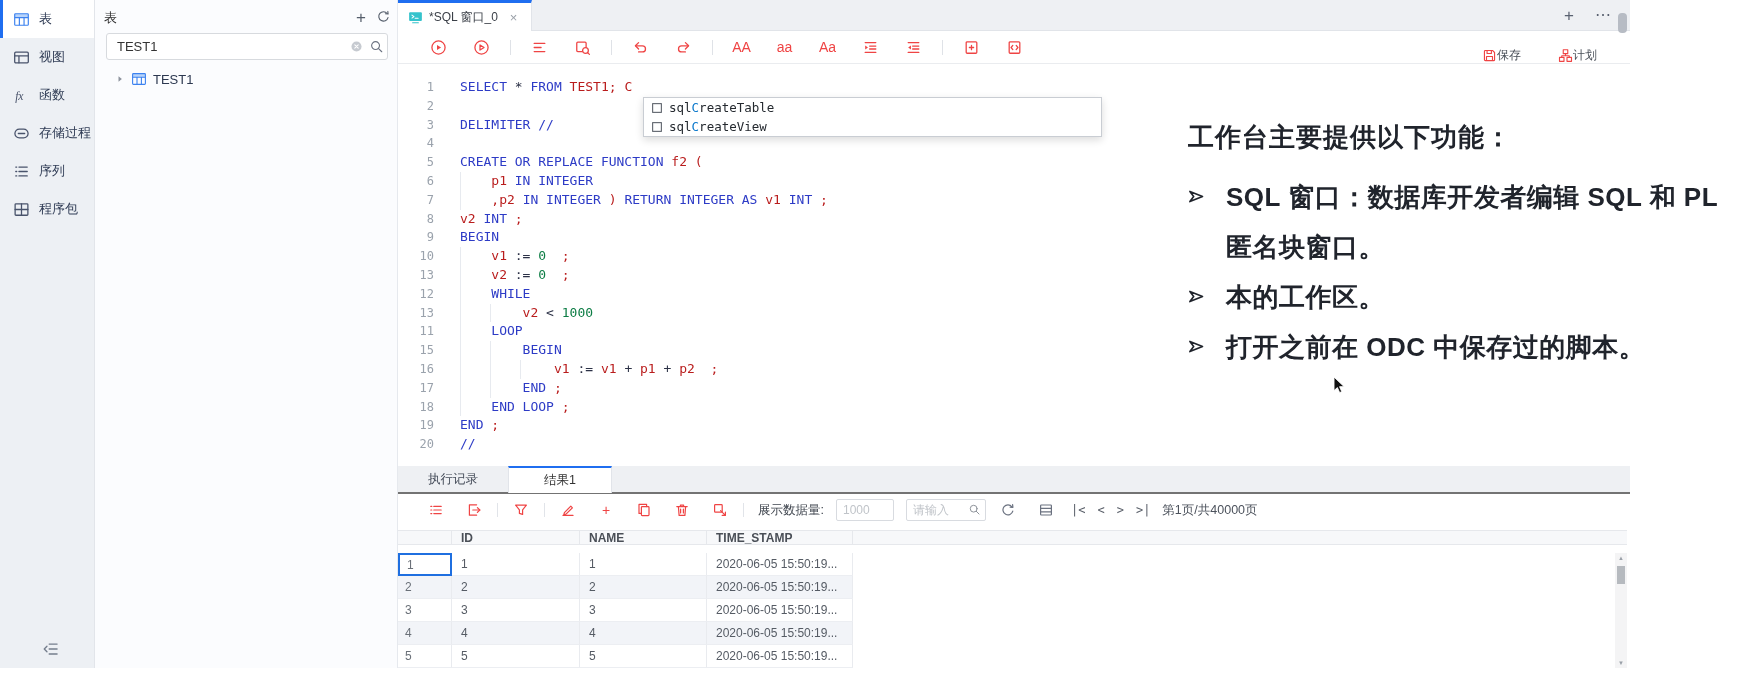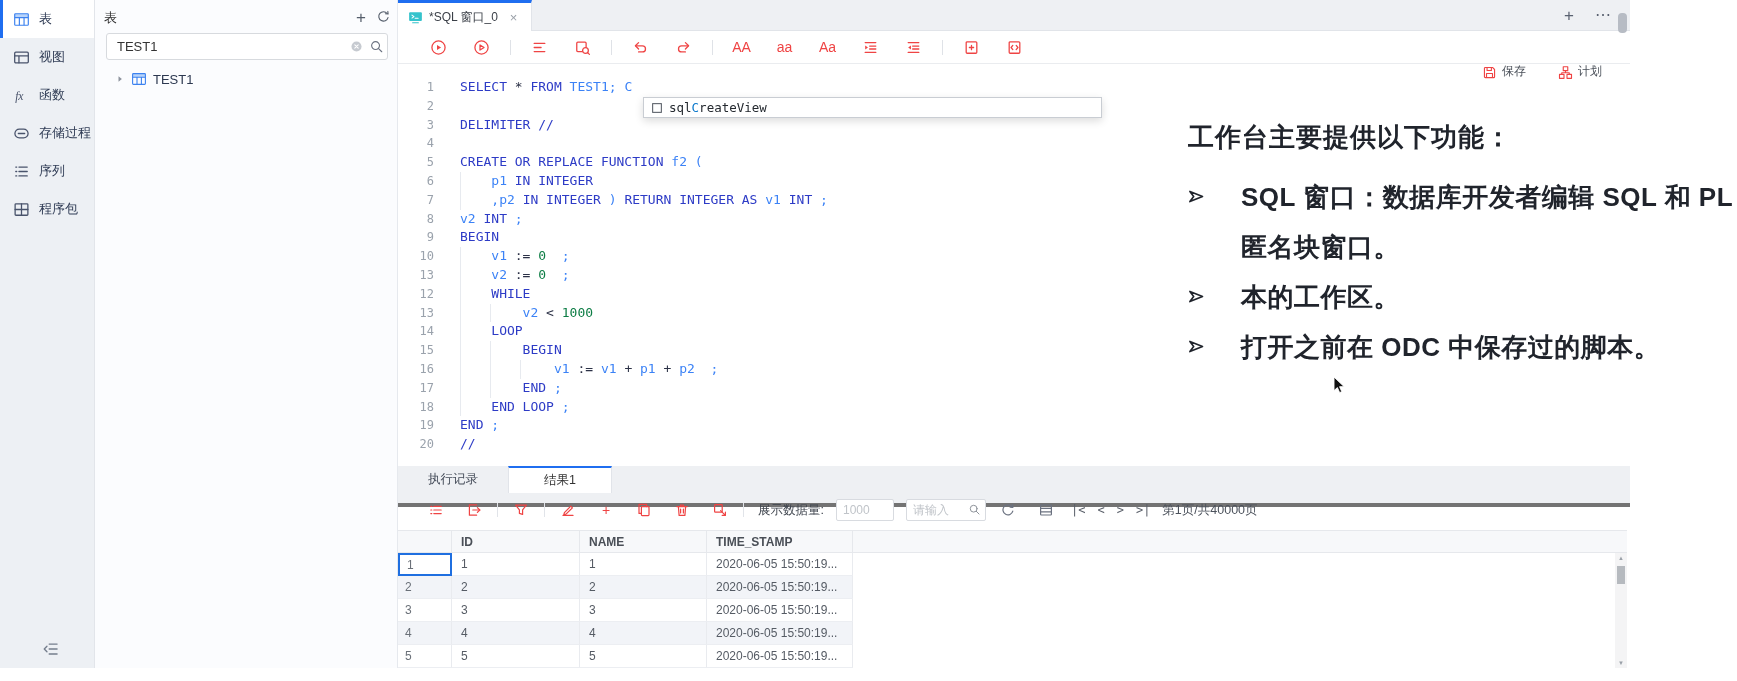--- a/index.html
+++ b/index.html
@@ -32,84 +32,84 @@
   #ed-tabbar{position:absolute;top:0;left:0;right:0;height:31px;background:#eef0f3;border-bottom:1px solid #e1e4e9;box-sizing:border-box;}
   #ed-tab{position:absolute;left:0;top:0;height:31px;min-width:128px;background:#fff;border-top:3px solid #1f6ef0;border-right:1px solid #e1e4e9;display:flex;align-items:center;padding:0 10px;gap:6px;font-size:12px;color:#3a3f47;box-sizing:border-box;cursor:pointer;}
   #ed-tab .icon{width:15px;height:15px;}
   #ed-tab .close{font-size:13px;color:#9aa0a8;margin-left:2px;}
   #tab-plus{position:absolute;left:1162px;top:6px;width:18px;height:18px;color:#596170;font-size:17px;}
   #tab-more{position:absolute;left:1196px;top:6px;width:18px;height:18px;color:#596170;font-size:16px;}
   #ed-toolbar{position:absolute;top:31px;left:0;right:0;height:33px;background:#fff;border-bottom:1px solid #eaecef;display:flex;align-items:center;padding-left:19px;box-sizing:border-box;}
   .tb-btn{width:17px;height:17px;margin:0 13px;display:inline-flex;align-items:center;justify-content:center;cursor:pointer;color:#575f6c;font-size:12px;}
   .tb-btn .icon{width:17px;height:17px;}
   .tb-div{width:1px;height:15px;background:#dfe2e7;margin:0 7px;}
-  .ed-right-btn{position:absolute;top:0;height:49px;display:flex;align-items:flex-end;gap:5px;font-size:12px;color:#494f58;cursor:pointer;}
+  .ed-right-btn{position:absolute;top:0;height:49px;display:flex;align-items:center;font-size:12px;color:#494f58;cursor:pointer;}
   #ed-save{left:1084px;}
   #ed-plan{left:1160px;}
   .ed-right-btn .icon{width:15px;height:15px;}
   
   #ed-code{position:absolute;top:64px;left:0;width:1220px;height:402px;font-family:"DejaVu Sans Mono",monospace;font-size:13px;}
   #gutter{position:absolute;left:0;top:14px;width:36px;text-align:right;color:#9aa2ac;font-size:12px;}
   #gutter .ln{height:18.8px;line-height:18.8px;}
   #code-lines{position:absolute;left:62px;top:14px;white-space:pre;}
   .code-line{height:18.8px;line-height:18.8px;}
   .tk-kw{color:#2d3bc6;}
-  .tk-id{color:#3b82f6;}
+  .tk-id{color:#b91c1c;}
   .tk-num{color:#0d7d45;}
   .tk-op{color:#2b3146;}
   .guide{position:absolute;width:1px;background:#e7eaef;}
   #ed-scroll{position:absolute;left:1220px;top:13px;width:9px;height:20px;background:#b7bcc4;border-radius:4px;}
   
   #autocomplete{position:absolute;left:245px;top:33px;width:457px;background:#fff;border:1px solid #c9cdd3;box-shadow:0 3px 8px rgba(0,0,0,.14);font-family:"DejaVu Sans Mono",monospace;font-size:12.5px;z-index:5;}
   .ac-row{height:19px;display:flex;align-items:center;padding:0 7px;gap:6px;color:#24292f;cursor:pointer;}
   .ac-row.sel{background:#cfe4f8;}
   .ac-label{font-weight:bold;font-family:"Liberation Sans",sans-serif;font-size:12.5px;}
   .ac-meta{margin-left:auto;color:#8b9097;font-size:11.5px;display:flex;align-items:center;gap:6px;font-family:"Liberation Sans",sans-serif;}
   .ac-meta .icon{width:12px;height:12px;color:#9aa0a8;}
   .ac-match{color:#0a78cc;}
   .icon.sm{width:12px;height:12px;}
   
   #results{position:absolute;left:398px;top:466px;width:1232px;height:202px;background:#fff;}
-  #res-tabs{position:absolute;top:0;left:0;right:0;height:41px;background:#eef0f3;border-bottom:4px solid #737373;box-sizing:border-box;}
+  #res-tabs{position:absolute;top:0;left:0;right:0;height:28px;background:#eef0f3;border-bottom:2px solid #737373;box-sizing:border-box;}
   .res-tab{position:absolute;top:0;height:27px;display:flex;align-items:center;justify-content:center;font-size:12.5px;color:#454c59;box-sizing:border-box;cursor:pointer;}
   #res-tab-0{left:0;width:110px;}
   #res-tab-1{left:110px;width:104px;background:#fff;border-top:2px solid #1f6ef0;border-left:1px solid #e1e4e9;border-right:1px solid #e1e4e9;color:#333;}
   #res-toolbar{position:absolute;top:27px;left:0;right:0;height:34px;display:flex;align-items:center;padding-left:19px;font-size:12.5px;box-sizing:border-box;}
   .rt-btn{width:16px;height:16px;margin:0 11px;display:inline-flex;align-items:center;justify-content:center;color:#6b7280;cursor:pointer;font-size:14px;}
   .rt-div{width:1px;height:14px;background:#e1e4e9;margin:0 4px;}
   #rt-label{margin:0 6px 0 10px;color:#3f454e;}
   .rt-input{height:22px;border:1px solid #d8dbe0;border-radius:2px;font-size:12px;color:#c0c4c9;padding:0 6px;width:58px;margin:0 6px;outline:none;box-sizing:border-box;font-family:"Liberation Sans",sans-serif;}
   #rt-searchwrap{position:relative;display:inline-block;margin:0 6px;}
   #rt-searchwrap input{height:22px;width:80px;border:1px solid #d8dbe0;border-radius:2px;font-size:12px;color:#333;padding:0 22px 0 6px;outline:none;box-sizing:border-box;font-family:"Liberation Sans",sans-serif;}
   #rt-searchwrap input::placeholder{color:#c0c4c9;}
   #rt-searchwrap .icon{position:absolute;right:5px;top:4px;width:13px;height:13px;color:#8b9097;}
   .pg-btn{margin:0 6px;color:#595f69;font-size:12px;cursor:pointer;font-family:"DejaVu Sans Mono",monospace;}
   #page-info{margin-left:6px;color:#4c525c;font-size:12.5px;}
   #rt-refresh{margin-left:8px;}
   
-  #grid-header{position:absolute;top:64px;left:0;width:1229px;height:23px;background:#f7f8fa;border-top:1px solid #e6e8ec;border-bottom:1px solid #e6e8ec;box-sizing:border-box;display:flex;}
+  #grid-header{position:absolute;top:64px;left:0;width:1229px;height:15px;background:#f7f8fa;border-top:1px solid #e6e8ec;border-bottom:1px solid #e6e8ec;box-sizing:border-box;display:flex;}
   .gh-cell{height:100%;border-right:1px solid #e6e8ec;box-sizing:border-box;font-size:12px;font-weight:bold;color:#4a4f57;display:flex;align-items:center;padding-left:9px;}
   .c0{width:54px;} .c1{width:128px;} .c2{width:127px;} .c3{width:146px;}
   #grid-rows{position:absolute;top:87px;left:0;}
   .g-row{display:flex;height:23px;}
   .g-cell{border-right:1px solid #e9ebef;border-bottom:1px solid #eceef2;box-sizing:border-box;font-size:12px;color:#555b64;display:flex;align-items:center;padding-left:9px;background:#fff;cursor:cell;}
   .g-row.alt .g-cell{background:#f2f4f8;}
   .g-cell.rn{color:#6a7078;padding-left:7px;}
   .g-cell.sel{border:2px solid #1f6fe0;}
   #grid-scroll{position:absolute;left:1217px;top:87px;width:12px;height:115px;background:#f4f4f5;}
   #grid-scroll .arr{position:absolute;left:0;width:12px;text-align:center;font-size:6px;color:#9aa0a8;}
   #grid-scroll .thumb{position:absolute;left:2px;top:13px;width:8px;height:18px;background:#b6babf;}
   
   #annotation{position:absolute;left:1188px;top:120px;width:560px;color:#20242c;z-index:6;}
   #ann-title{font-size:26px;font-weight:bold;letter-spacing:1px;white-space:nowrap;line-height:34px;}
   #bullets{margin-top:18px;}
   .bullet{display:flex;}
   .b-marker{width:17px;height:17px;margin-top:16px;flex:none;}
   .b-marker svg{width:100%;height:100%;display:block;}
-  .b-lines{margin-left:36px;}
+  .b-lines{margin-left:21px;}
   .b-line{font-size:26px;font-weight:bold;line-height:50px;white-space:nowrap;letter-spacing:0.5px;}
   #cursor{position:absolute;left:1333px;top:376px;width:14px;height:20px;z-index:9;}
   #cursor svg{width:100%;height:100%;display:block;}
 </style>
 </head>
 <body>
 
 <div id="app">
 
   <aside id="activity-bar">
@@ -364,31 +364,39 @@
           <div class="ln">4</div>
           <div class="ln">5</div>
           <div class="ln">6</div>
           <div class="ln">7</div>
           <div class="ln">8</div>
           <div class="ln">9</div>
           <div class="ln">10</div>
           <div class="ln">13</div>
           <div class="ln">12</div>
           <div class="ln">13</div>
-          <div class="ln">14</div>
+          <div class="ln">11</div>
           <div class="ln">15</div>
           <div class="ln">16</div>
           <div class="ln">17</div>
           <div class="ln">18</div>
           <div class="ln">19</div>
           <div class="ln">20</div>
         </div>
       <div id="code-lines"><div class="code-line"><span class="tk-kw">SELECT</span><span class="tk-op"> * </span><span class="tk-kw">FROM</span><span class="tk-id"> TEST1; C</span></div><div class="code-line"></div><div class="code-line"><span class="tk-kw">DELIMITER //</span></div><div class="code-line"></div><div class="code-line"><span class="tk-kw">CREATE OR REPLACE FUNCTION</span><span class="tk-id"> f2 (</span></div><div class="code-line"><span class="tk-id">    p1 </span><span class="tk-kw">IN INTEGER</span></div><div class="code-line"><span class="tk-id">    ,p2 </span><span class="tk-kw">IN INTEGER</span><span class="tk-id"> ) </span><span class="tk-kw">RETURN INTEGER AS</span><span class="tk-id"> v1 </span><span class="tk-kw">INT</span><span class="tk-id"> ;</span></div><div class="code-line"><span class="tk-id">v2 </span><span class="tk-kw">INT</span><span class="tk-id"> ;</span></div><div class="code-line"><span class="tk-kw">BEGIN</span></div><div class="code-line"><span class="tk-id">    v1 </span><span class="tk-op">:= </span><span class="tk-num">0</span><span class="tk-id">  ;</span></div><div class="code-line"><span class="tk-id">    v2 </span><span class="tk-op">:= </span><span class="tk-num">0</span><span class="tk-id">  ;</span></div><div class="code-line"><span class="tk-kw">    WHILE</span></div><div class="code-line"><span class="tk-id">        v2 </span><span class="tk-op">&lt; </span><span class="tk-num">1000</span></div><div class="code-line"><span class="tk-kw">    LOOP</span></div><div class="code-line"><span class="tk-kw">        BEGIN</span></div><div class="code-line"><span class="tk-id">            v1 </span><span class="tk-op">:= </span><span class="tk-id">v1 </span><span class="tk-op">+ </span><span class="tk-id">p1 </span><span class="tk-op">+ </span><span class="tk-id">p2  ;</span></div><div class="code-line"><span class="tk-kw">        END</span><span class="tk-id"> ;</span></div><div class="code-line"><span class="tk-kw">    END LOOP</span><span class="tk-id"> ;</span></div><div class="code-line"><span class="tk-kw">END</span><span class="tk-id"> ;</span></div><div class="code-line"><span class="tk-kw">//</span></div></div>
       <div id="autocomplete">
         <div id="ac-items">
+            <div class="ac-row">
+              <span class="icon sm">
+                <svg viewBox="0 0 16 16">
+                  <rect x="2.2" y="2.2" width="11.6" height="11.6" fill="none" stroke="#555b63" stroke-width="1.4"></rect>
+                </svg>
+              </span>
+              <span class="ac-text"><span>sql</span><span class="ac-match">C</span><span>reateTable</span></span>
+            </div>
             <div class="ac-row">
               <span class="icon sm">
                 <svg viewBox="0 0 16 16">
                   <rect x="2.2" y="2.2" width="11.6" height="11.6" fill="none" stroke="#555b63" stroke-width="1.4"></rect>
                 </svg>
               </span>
               <span class="ac-text"><span>sql</span><span class="ac-match">C</span><span>reateView</span></span>
             </div>
           </div>
       </div>

